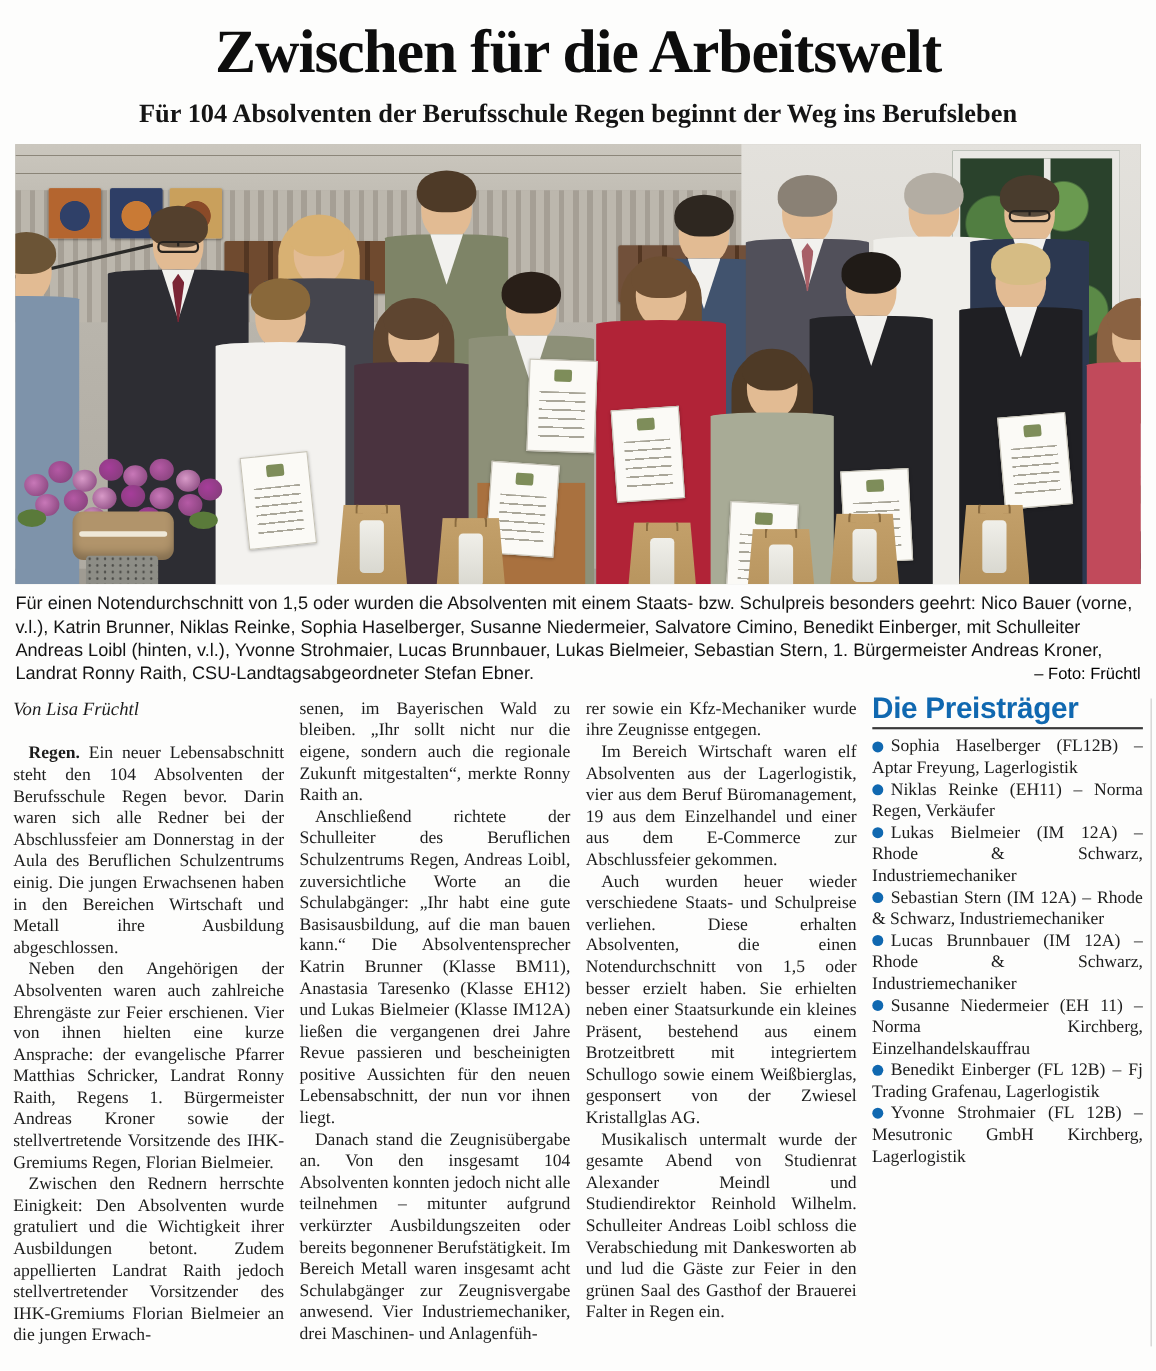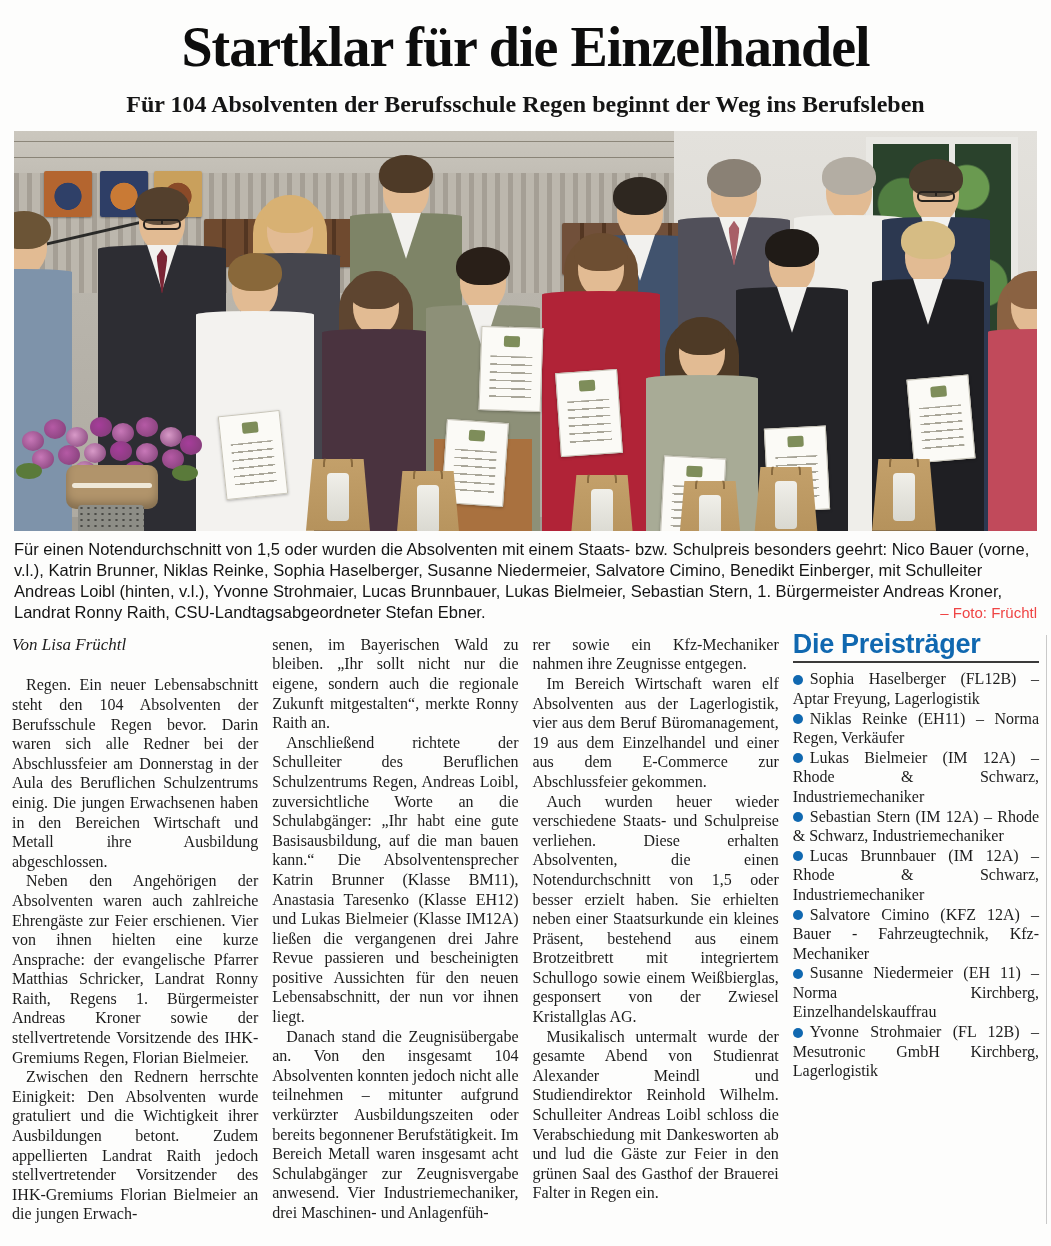--- a/index.html
+++ b/index.html
@@ -81,45 +81,45 @@
   .pot .rope{left:6px;top:18px;width:80px;height:5px;background:#efe8d8;border-radius:3px;position:absolute;}
   .pedestal{left:64px;top:374px;width:66px;height:26px;z-index:6;background:#8d8d86;
      background-image:radial-gradient(#4a4a46 1px,transparent 1.4px);background-size:7px 6px;
      border-radius:4px 4px 0 0;}
 
   
   .caption{margin:8px 14px 0 14px;width:1023px;position:relative;
      font-family:"Liberation Sans",sans-serif;font-size:16.5px;line-height:21px;
      color:#141414;text-align:left;}
   .caption strong{font-weight:400;}
-  .caption .credit{position:absolute;right:0;bottom:0;font-size:15px;color:#ef4444;}
+  .caption .credit{position:absolute;right:0;bottom:0;font-size:15px;color:#000000;}
 
   
   main.columns{margin:12px 12px 12px 12px;display:grid;grid-template-columns:repeat(4,1fr);
      gap:14px;font-size:16px;line-height:19.6px;text-align:justify;}
   .col p{margin:0;text-indent:14px;hyphens:none;}
   .col p.cont{text-indent:0;}
-  .col p strong{font-weight:400;}
+  .col p strong{font-weight:700;}
   .byline{font-style:italic;font-size:17px;margin-bottom:21px;text-align:left;}
 
   aside.prizes{border-right:1px solid #c9c9c9;padding-right:7px;margin-right:-8px;}
   aside.prizes h3{margin:0 0 6px 0;font-family:"Liberation Sans",sans-serif;font-weight:700;
      font-size:27px;color:var(--accent,#1068b0);padding-bottom:7px;border-bottom:2.5px solid #3a3a3a;
      letter-spacing:-0.3px;text-align:left;}
   .prize-item{margin:0;text-indent:0;text-align:justify;}
   .dot{display:inline-block;width:10px;height:10px;border-radius:50%;
      background:var(--accent,#1068b0);margin-right:7px;position:relative;top:0.5px;}
 </style>
 </head>
 <body>
 
 <div class="page">
 
   <header>
-    <h1 class="title">Startklar für die Einzelhandel</h1>
+    <h1 class="title">Zwischen für die Arbeitswelt</h1>
     <h2 class="subtitle">Für 104 Absolventen der Berufsschule Regen beginnt der Weg ins Berufsleben</h2>
   </header>
 
   <figure class="photo" id="scene">
       <div class="p-wall-left"></div>
       <div class="p-wall-right"></div>
       <div class="p-concrete"></div>
       <div class="p-slats"></div>
       <div class="p-tile" style="left: 30px; top: 40px; width: 48px; height: 46px; background: radial-gradient(circle at 50% 55%, rgb(47, 64, 104) 0px, rgb(47, 64, 104) 38%, transparent 40%), linear-gradient(rgb(180, 101, 47), rgb(180, 101, 47));"></div>
       <div class="p-tile" style="left: 86px; top: 40px; width: 48px; height: 46px; background: radial-gradient(circle at 50% 55%, rgb(201, 122, 53) 0px, rgb(201, 122, 53) 38%, transparent 40%), linear-gradient(rgb(46, 62, 102), rgb(46, 62, 102));"></div>
@@ -293,33 +293,33 @@
         <p><strong>Regen. </strong>Ein neuer Lebensabschnitt steht den 104 Absolventen der Berufsschule Regen bevor. Darin waren sich alle Redner bei der Abschlussfeier am Donnerstag in der Aula des Beruflichen Schulzentrums einig. Die jungen Erwachsenen haben in den Bereichen Wirtschaft und Metall ihre Ausbildung abgeschlossen.</p>
         <p>Neben den Angehörigen der Absolventen waren auch zahlreiche Ehrengäste zur Feier erschienen. Vier von ihnen hielten eine kurze Ansprache: der evangelische Pfarrer Matthias Schricker, Landrat Ronny Raith, Regens 1. Bürgermeister Andreas Kroner sowie der stellvertretende Vorsitzende des IHK-Gremiums Regen, Florian Bielmeier.</p>
         <p>Zwischen den Rednern herrschte Einigkeit: Den Absolventen wurde gratuliert und die Wichtigkeit ihrer Ausbildungen betont. Zudem appellierten Landrat Raith jedoch stellvertretender Vorsitzender des IHK-Gremiums Florian Bielmeier an die jungen Erwach-</p>
       </div>
       <div class="col">
         <p class="cont">senen, im Bayerischen Wald zu bleiben. „Ihr sollt nicht nur die eigene, sondern auch die regionale Zukunft mitgestalten“, merkte Ronny Raith an.</p>
         <p>Anschließend richtete der Schulleiter des Beruflichen Schulzentrums Regen, Andreas Loibl, zuversichtliche Worte an die Schulabgänger: „Ihr habt eine gute Basisausbildung, auf die man bauen kann.“ Die Absolventensprecher Katrin Brunner (Klasse BM11), Anastasia Taresenko (Klasse EH12) und Lukas Bielmeier (Klasse IM12A) ließen die vergangenen drei Jahre Revue passieren und bescheinigten positive Aussichten für den neuen Lebensabschnitt, der nun vor ihnen liegt.</p>
         <p>Danach stand die Zeugnisübergabe an. Von den insgesamt 104 Absolventen konnten jedoch nicht alle teilnehmen – mitunter aufgrund verkürzter Ausbildungszeiten oder bereits begonnener Berufstätigkeit. Im Bereich Metall waren insgesamt acht Schulabgänger zur Zeugnisvergabe anwesend. Vier Industriemechaniker, drei Maschinen- und Anlagenfüh-</p>
       </div>
       <div class="col">
-        <p class="cont">rer sowie ein Kfz-Mechaniker nahmen ihre Zeugnisse entgegen.</p>
+        <p class="cont">rer sowie ein Kfz-Mechaniker wurde ihre Zeugnisse entgegen.</p>
         <p>Im Bereich Wirtschaft waren elf Absolventen aus der Lagerlogistik, vier aus dem Beruf Büromanagement, 19 aus dem Einzelhandel und einer aus dem E-Commerce zur Abschlussfeier gekommen.</p>
         <p>Auch wurden heuer wieder verschiedene Staats- und Schulpreise verliehen. Diese erhalten Absolventen, die einen Notendurchschnitt von 1,5 oder besser erzielt haben. Sie erhielten neben einer Staatsurkunde ein kleines Präsent, bestehend aus einem Brotzeitbrett mit integriertem Schullogo sowie einem Weißbierglas, gesponsert von der Zwiesel Kristallglas AG.</p>
         <p>Musikalisch untermalt wurde der gesamte Abend von Studienrat Alexander Meindl und Studiendirektor Reinhold Wilhelm. Schulleiter Andreas Loibl schloss die Verabschiedung mit Dankesworten ab und lud die Gäste zur Feier in den grünen Saal des Gasthof der Brauerei Falter in Regen ein.</p>
       </div>
       <aside class="prizes">
       <h3>Die Preisträger</h3>
       <div id="prize-list">
           <p class="prize-item"><span class="dot"></span>Sophia Haselberger (FL12B) – Aptar Freyung, Lagerlogistik</p>
           <p class="prize-item"><span class="dot"></span>Niklas Reinke (EH11) – Norma Regen, Verkäufer</p>
           <p class="prize-item"><span class="dot"></span>Lukas Bielmeier (IM 12A) – Rhode &amp; Schwarz, Industriemechaniker</p>
           <p class="prize-item"><span class="dot"></span>Sebastian Stern (IM 12A) – Rhode &amp; Schwarz, Industriemechaniker</p>
           <p class="prize-item"><span class="dot"></span>Lucas Brunnbauer (IM 12A) – Rhode &amp; Schwarz, Industriemechaniker</p>
-          <p class="prize-item"><span class="dot"></span>Salvatore Cimino (KFZ 12A) – Bauer - Fahrzeugtechnik, Kfz-Mechaniker</p>
           <p class="prize-item"><span class="dot"></span>Susanne Niedermeier (EH 11) – Norma Kirchberg, Einzelhandelskauffrau</p>
+          <p class="prize-item"><span class="dot"></span>Benedikt Einberger (FL 12B) – Fj Trading Grafenau, Lagerlogistik</p>
           <p class="prize-item"><span class="dot"></span>Yvonne Strohmaier (FL 12B) – Mesutronic GmbH Kirchberg, Lagerlogistik</p>
         </div>
     </aside>
   </main>
 
 </div>
 
 </body></html>

